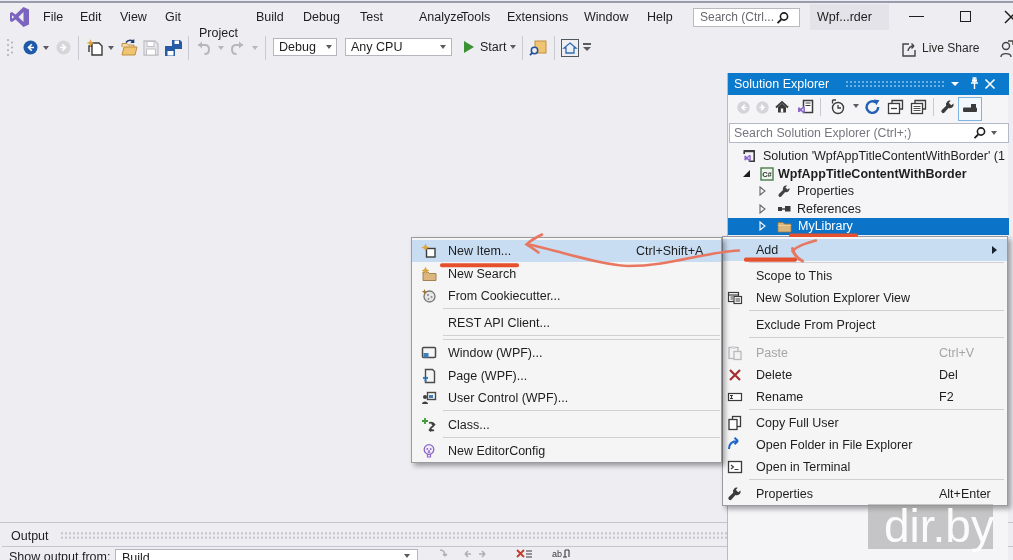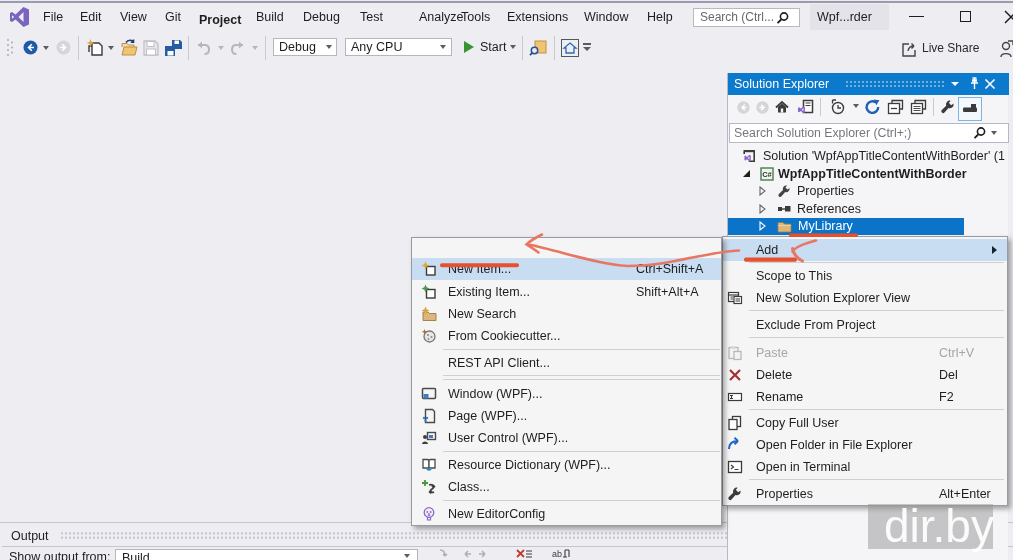--- a/index.html
+++ b/index.html
@@ -2,21 +2,21 @@
 <html><head>
 <meta charset="utf-8">
 <style>
 html,body{margin:0;padding:0;}
 body{width:1013px;height:560px;position:relative;overflow:hidden;background:#EEEEF2;
  font-family:"Liberation Sans",sans-serif;color:#1E1E1E;}
 .ab{position:absolute;}
 .t{position:absolute;font-size:12.5px;line-height:15px;white-space:nowrap;}
 
 .menu{position:absolute;background:#F5F5F5;border:1px solid #9A9AA0;box-shadow:3px 3px 5px rgba(0,0,0,0.35);box-sizing:border-box;padding-top:2px;}
-#submenu{padding-top:20px;}
+#submenu{padding-top:2px;}
 #submenu .mrow{height:22.4px;}
 #submenu .msep{height:4.2px;}
 #ctxmenu{padding-top:1.5px;}
 #ctxmenu .msep{height:4.6px;}
 #ctxmenu > div:nth-child(7){height:6px;}
 .mrow{height:22px;display:flex;align-items:center;position:relative;font-size:12.5px;white-space:nowrap;}
 .mrow.hl{background:#C8DCF2;}
 .mi{width:16px;height:16px;flex:0 0 16px;display:flex;align-items:center;justify-content:center;}
 .msep{height:5px;position:relative;}
 .msep::after{content:"";position:absolute;top:1px;height:1px;background:#CFCFD4;}
@@ -41,21 +41,21 @@
 
 <svg class="ab" style="left:9px;top:6px;" width="23" height="22" viewBox="0 0 23 22">
  <path d="M14.5 1 L20 3.5 L20 18.5 L14.5 21 L6.5 13.5 L3 16 L1 15 L1 7 L3 6 L6.5 8.5 Z" fill="#7B64C0"></path>
  <path d="M14.5 6 L14.5 16 L9.5 11 Z" fill="#EEEEF2"></path>
  <path d="M3 9.2 L5.2 11 L3 12.8 Z" fill="#EEEEF2"></path>
 </svg>
 <div class="t" style="left:43px;top:10px;">File</div>
 <div class="t" style="left:80px;top:10px;">Edit</div>
 <div class="t" style="left:120px;top:10px;">View</div>
 <div class="t" style="left:165px;top:10px;">Git</div>
-<div class="t" style="left:199px;top:13px;font-weight:bold;">Project</div>
+<div class="t" style="left:199px;top:26px;">Project</div>
 <div class="t" style="left:256px;top:10px;">Build</div>
 <div class="t" style="left:303px;top:10px;">Debug</div>
 <div class="t" style="left:360px;top:10px;">Test</div>
 <div class="t" style="left:419px;top:10px;">Analyze</div>
 <div class="t" style="left:461px;top:10px;">Tools</div>
 <div class="t" style="left:507px;top:10px;">Extensions</div>
 <div class="t" style="left:584px;top:10px;">Window</div>
 <div class="t" style="left:647px;top:10px;">Help</div>
 
 <div class="ab" style="left:693px;top:8px;width:107px;height:19px;background:#FFF;border:1px solid #B9B9C0;box-sizing:border-box;"></div>
@@ -288,21 +288,21 @@
   <svg style="margin-left:31px;flex:0 0 7px;" width="7" height="10" viewBox="0 0 7 10">
         <path d="M1 1 L6 5 L1 9 Z" fill="none" stroke="#646465" stroke-width="1.1"></path>
       </svg>
   <svg style="margin-left:11px;flex:0 0 14px;" width="14" height="14" viewBox="0 0 14 14">
    <rect x="1" y="5" width="4" height="4" fill="#3B3B3B"></rect>
    <rect x="8" y="4" width="5.5" height="5.5" fill="#3B3B3B"></rect>
    <path d="M5 7 H8" stroke="#3B3B3B" stroke-width="1.4"></path>
   </svg>
   <span style="margin-left:6px;">References</span>
  </div>
- <div class="trow" style="position:absolute;left:0;top:144.5px;width:236px;background:#0B74C9;color:#FFF;">
+ <div class="trow" style="position:absolute;left:0;top:144.5px;width:281px;background:#0B74C9;color:#FFF;">
   <svg style="margin-left:31px;flex:0 0 7px;" width="7" height="10" viewBox="0 0 7 10">
         <path d="M1 1 L6 5 L1 9 Z" fill="none" stroke="#FFF" stroke-width="1.1"></path>
       </svg>
   <svg style="margin-left:11px;flex:0 0 15px;" width="15" height="13" viewBox="0 0 15 13">
    <path d="M1 2.5 H6 L7.5 4 H14 V12 H1 Z" fill="#DCB67C" stroke="#9B7B43" stroke-width="0.8"></path>
    <path d="M1 5.5 H14" stroke="#EACF9C" stroke-width="1"></path>
   </svg>
   <span style="margin-left:6px;">MyLibrary</span>
  </div>
 </div>
@@ -412,30 +412,20 @@
    <rect x="5.5" y="5.5" width="8.5" height="8.5" fill="#FFF" stroke="#3B3B3B" stroke-width="1.4"></rect>
    <path d="M4.5 0.5 L5.7 3.3 L8.5 4.5 L5.7 5.7 L4.5 8.5 L3.3 5.7 L0.5 4.5 L3.3 3.3 Z" fill="#DCA53D"></path>
   </svg>
       </span>
       <span class="ml">New Item...</span>
       <span class="ms">Ctrl+Shift+A</span>
     </div>
  <div class="mrow">
       <span class="mi">
         <svg width="16" height="16" viewBox="0 0 16 16">
-   <rect x="5.5" y="5.5" width="8.5" height="8.5" fill="#FFF" stroke="#3B3B3B" stroke-width="1.4"></rect>
-   <path d="M4.5 0.5 L5.7 3.3 L8.5 4.5 L5.7 5.7 L4.5 8.5 L3.3 5.7 L0.5 4.5 L3.3 3.3 Z" fill="#4C9B4C"></path>
-  </svg>
-      </span>
-      <span class="ml">Existing Item...</span>
-      <span class="ms">Shift+Alt+A</span>
-    </div>
- <div class="mrow">
-      <span class="mi">
-        <svg width="16" height="16" viewBox="0 0 16 16">
    <path d="M2 6 H7 L8.5 7.5 H15 V14.5 H2 Z" fill="#DCB67C" stroke="#9B7B43" stroke-width="0.9"></path>
    <path d="M4.5 0.5 L5.7 3.3 L8.5 4.5 L5.7 5.7 L4.5 8.5 L3.3 5.7 L0.5 4.5 L3.3 3.3 Z" fill="#DCA53D"></path>
   </svg>
       </span>
       <span class="ml">New Search</span>
     </div>
  <div class="mrow">
       <span class="mi">
         <svg width="16" height="16" viewBox="0 0 16 16">
    <circle cx="8.5" cy="8.5" r="5.5" fill="#E6E6E6" stroke="#767676" stroke-width="1.3"></circle>
@@ -481,31 +471,20 @@
         <svg width="16" height="16" viewBox="0 0 16 16">
    <rect x="6.5" y="2.5" width="8" height="7" fill="none" stroke="#4A4A4A" stroke-width="1.4"></rect>
    <rect x="8" y="5" width="4" height="3" fill="#3C7EBF"></rect>
    <circle cx="4" cy="7" r="2" fill="#3F3F3F"></circle>
    <path d="M1 14 C1 10.5 7 10.5 7 14 Z" fill="#3F3F3F"></path>
   </svg>
       </span>
       <span class="ml">User Control (WPF)...</span>
     </div>
  <div class="msep"></div>
- <div class="mrow">
-      <span class="mi">
-        <svg width="16" height="16" viewBox="0 0 16 16">
-   <path d="M2 2.5 H6.5 C7.3 2.5 8 3 8 3.8 V11 H2 Z" fill="#FFF" stroke="#4A4A4A" stroke-width="1.3"></path>
-   <path d="M14 2.5 H9.5 C8.7 2.5 8 3 8 3.8 V11 H14 Z" fill="#FFF" stroke="#4A4A4A" stroke-width="1.3"></path>
-   <path d="M5.5 11.5 L7 13 L8 11.5 L9 13 L10.5 11.5" fill="none" stroke="#2E8BC6" stroke-width="1.2"></path>
-   <rect x="6.8" y="11" width="2.4" height="2.4" transform="rotate(45 8 12.2)" fill="#2E8BC6"></rect>
-  </svg>
-      </span>
-      <span class="ml">Resource Dictionary (WPF)...</span>
-    </div>
  <div class="mrow">
       <span class="mi">
         <svg width="16" height="16" viewBox="0 0 16 16">
    <path d="M4 1 V7 M1 4 H7" stroke="#3F9C35" stroke-width="1.8"></path>
    <path d="M8 6 C11 5 13 6.5 12.5 8.5 C12 10 10 10 9.5 11.5 C9 13 11 14 13 13" fill="none" stroke="#3F3F3F" stroke-width="1.8"></path>
    <rect x="11" y="6" width="3" height="3" transform="rotate(45 12.5 7.5)" fill="#3F3F3F"></rect>
    <rect x="8" y="11.5" width="3" height="3" transform="rotate(45 9.5 13)" fill="#3F3F3F"></rect>
   </svg>
       </span>
       <span class="ml">Class...</span>

